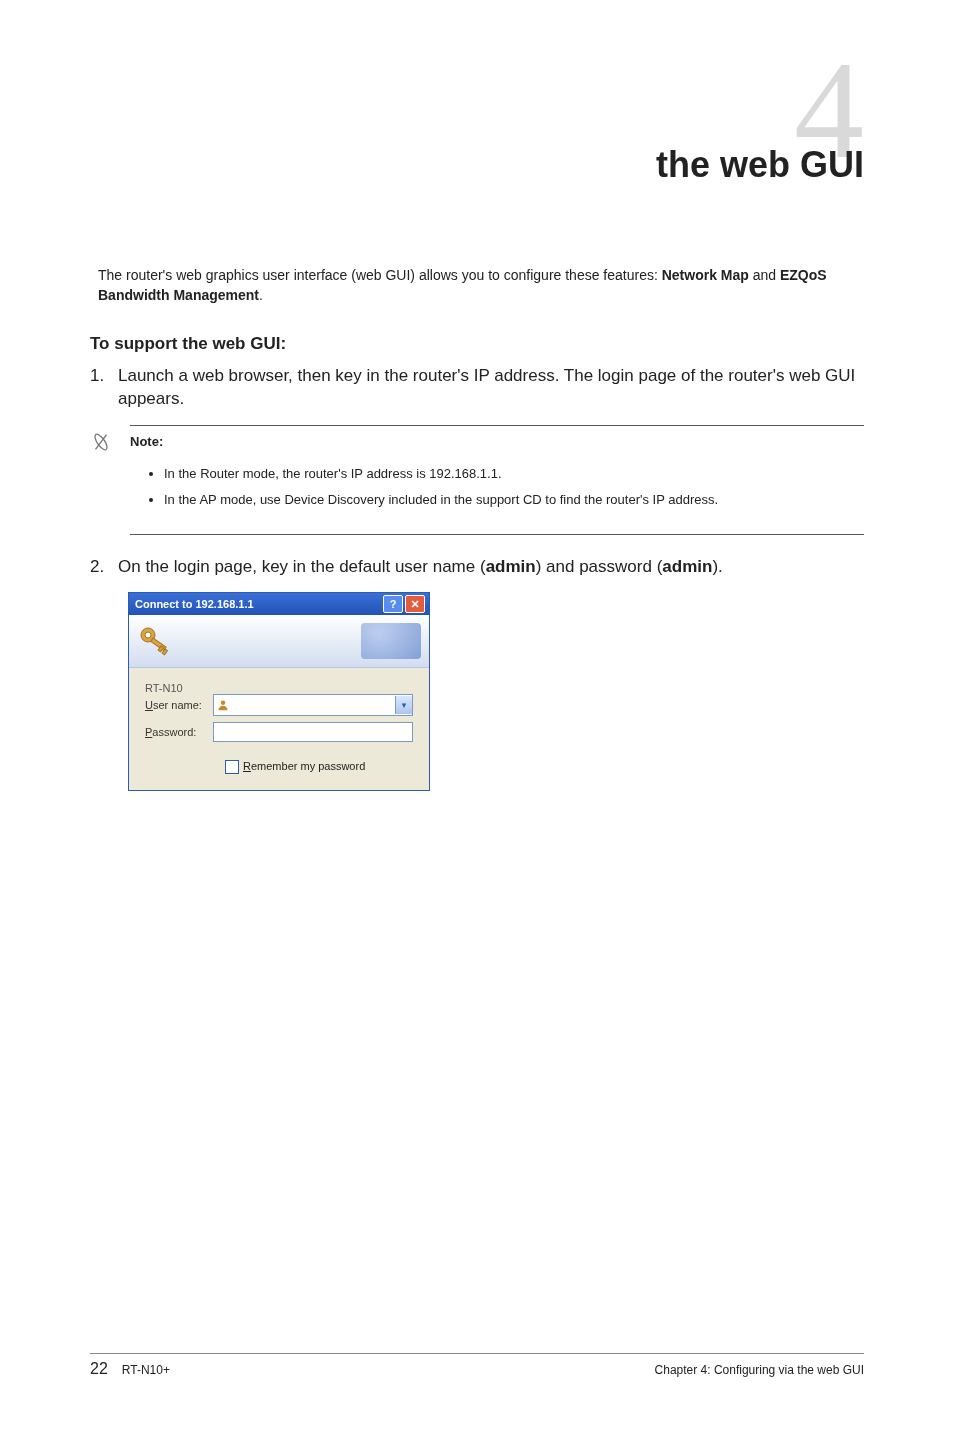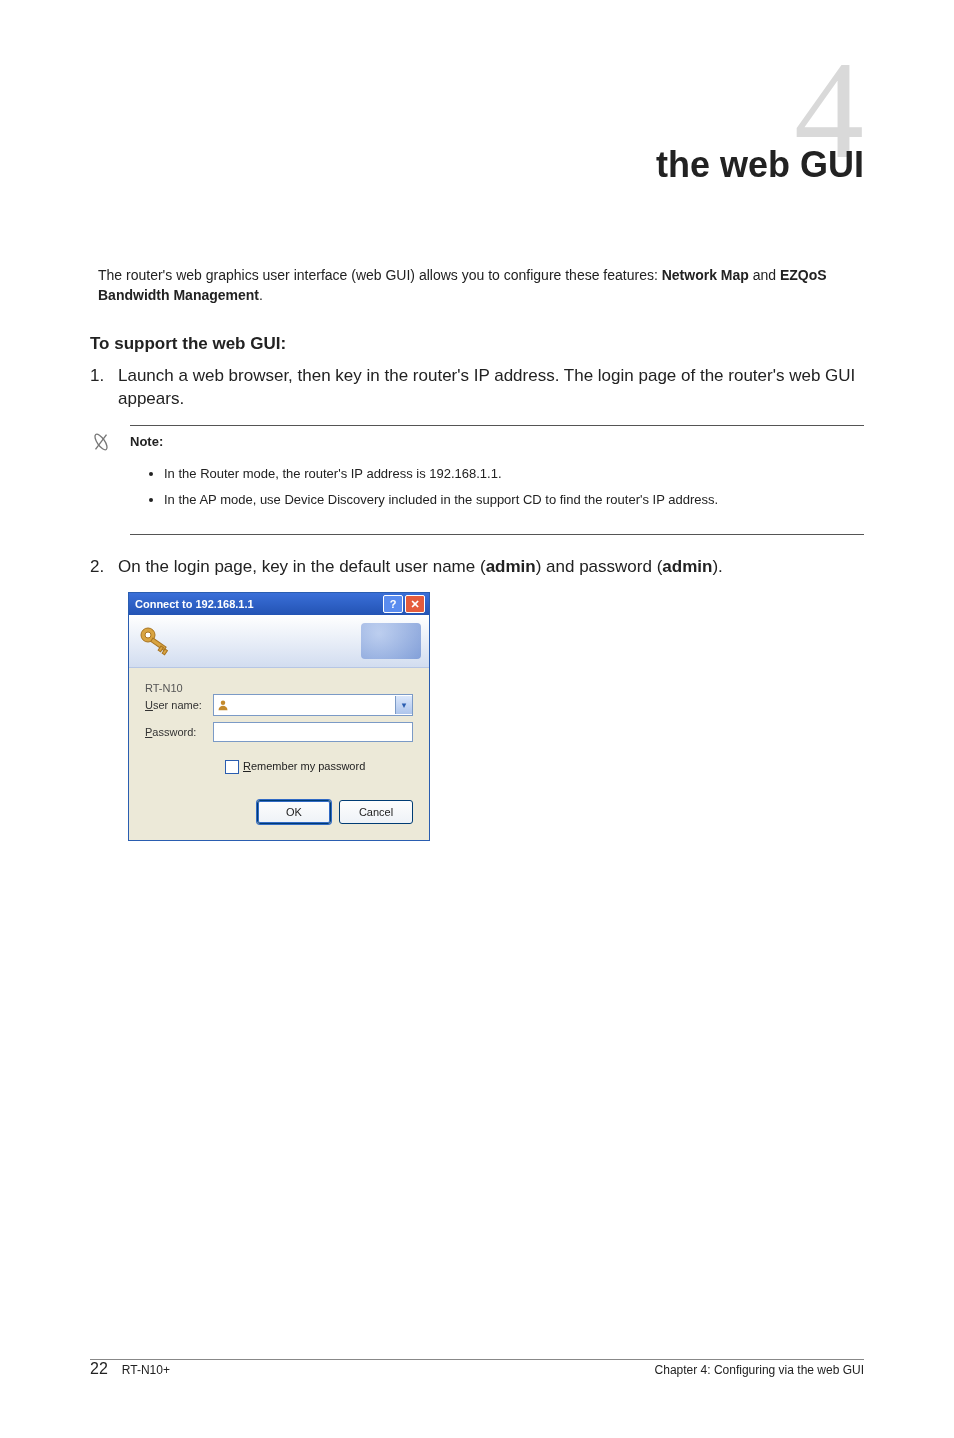--- a/index.html
+++ b/index.html
@@ -269,20 +269,21 @@
     box-shadow: 0 0 0 1px #316ac5 inset, 0 0 0 1px #316ac5;
   }
 
   
   .page-footer {
     position: absolute;
     left: 90px;
     right: 90px;
     bottom: 60px;
     border-top: 1px solid #888;
+    padding-top: 6px;
     font-size: 12px;
     display: flex;
     align-items: baseline;
     justify-content: space-between;
   }
   .footer-left { display: flex; align-items: baseline; gap: 14px; }
   .footer-pagenum { font-size: 16px; }
 </style>
 </head>
 <body>
@@ -389,24 +390,20 @@
         </div>
       </div>
 
       <div class="check-row">
         <div class="checkbox"></div>
         <span>
           <span class="underline">R</span><span>emember my password</span>
         </span>
       </div>
 
-      <div class="dialog-buttons">
-        <div class="dlg-btn default">OK</div>
-        <div class="dlg-btn">Cancel</div>
-      </div>
     </div>
   </div>
 
   <div class="page-footer">
     <div class="footer-left">
       <span class="footer-pagenum">22</span>
       <span>RT-N10+</span>
     </div>
     <div>Chapter 4: Configuring via the web GUI</div>
   </div>

